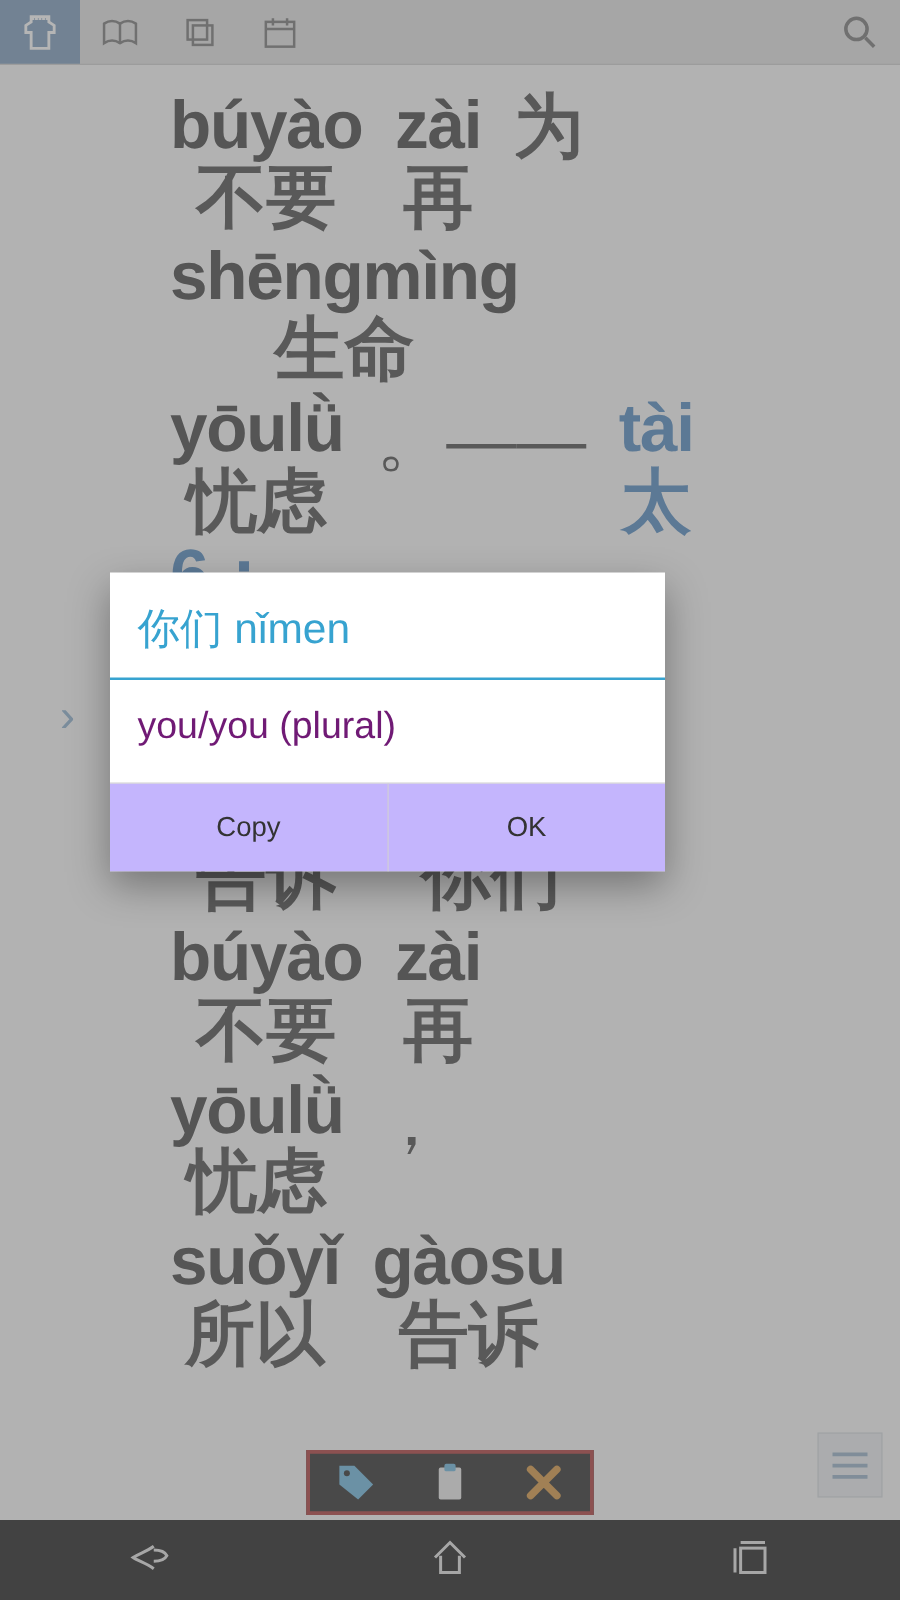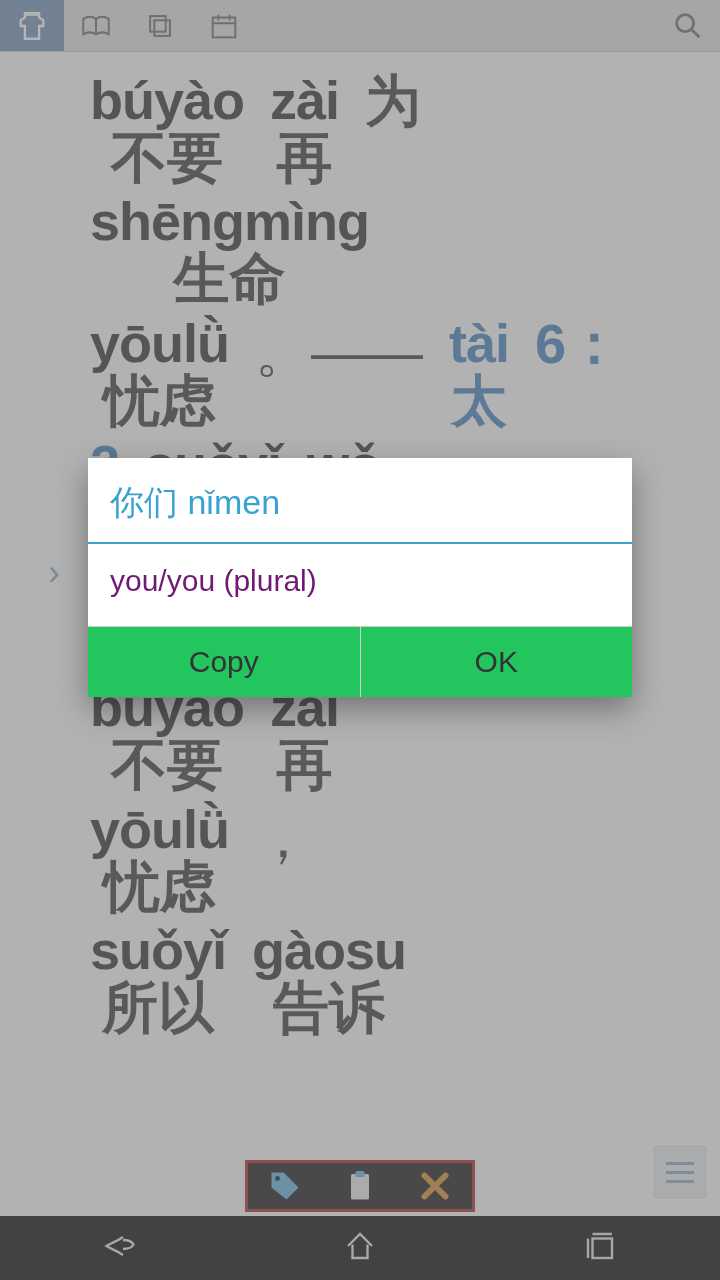--- a/index.html
+++ b/index.html
@@ -29,21 +29,21 @@
   .tb-btn svg { width: 34px; height: 34px; }
 
   
   .content {
     position: absolute;
     top: 52px; left: 0; right: 0; bottom: 64px;
     background: #f9f9f9;
     padding: 20px 40px 20px 90px;
     overflow: hidden;
   }
-  .line { margin-bottom: 6px; }
+  .line { margin-bottom: 6px; margin-left: 46px; }
   .wordgrp { display: inline-block; text-align: center; margin-right: 26px; vertical-align: top; }
   .pinyin { font-size: 54px; font-weight: 700; color: #2a2a2a; line-height: 1.05; letter-spacing: -1px; }
   .hanzi  { font-size: 56px; font-weight: 700; color: #333; line-height: 1.05; }
   .punct  { font-size: 56px; color: #333; }
   .ref    { color: #3a7ab8; }
   .arrow-indent {
     position: absolute;
     left: 48px;
     top: 500px;
     color: #7ea6c8;
@@ -96,21 +96,21 @@
   .scrim {
     position: absolute;
     inset: 0;
     background: rgba(120,120,120,0.55);
   }
 
   
   .dialog {
     position: absolute;
     left: 88px;
-    width: 544px;
+    width: 444px;
     top: 458px;
     background: #fff;
     box-shadow: 0 12px 30px rgba(0,0,0,0.35);
   }
   .dialog .title {
     color: #37a3d0;
     font-size: 34px;
     padding: 22px 22px 16px 22px;
     border-bottom: 2px solid #37a3d0;
     font-weight: 400;
@@ -120,24 +120,24 @@
     color: #701a75;
     padding: 20px 22px 28px 22px;
   }
   .dialog .actions {
     display: flex;
     border-top: 1px solid #d0d0d0;
   }
   .dialog .actions button {
     flex: 1;
     height: 70px;
-    background: #22c55e;
+    background: #c4b5fd;
     border: none;
     border-right: 1px solid #d0d0d0;
-    font-size: 30px;
+    font-size: 22px;
     color: #333;
     cursor: pointer;
   }
   .dialog .actions button:last-child { border-right: none; }
 </style>
 </head>
 <body>
 
 <div class="toolbar">
   <div class="tb-btn active">

